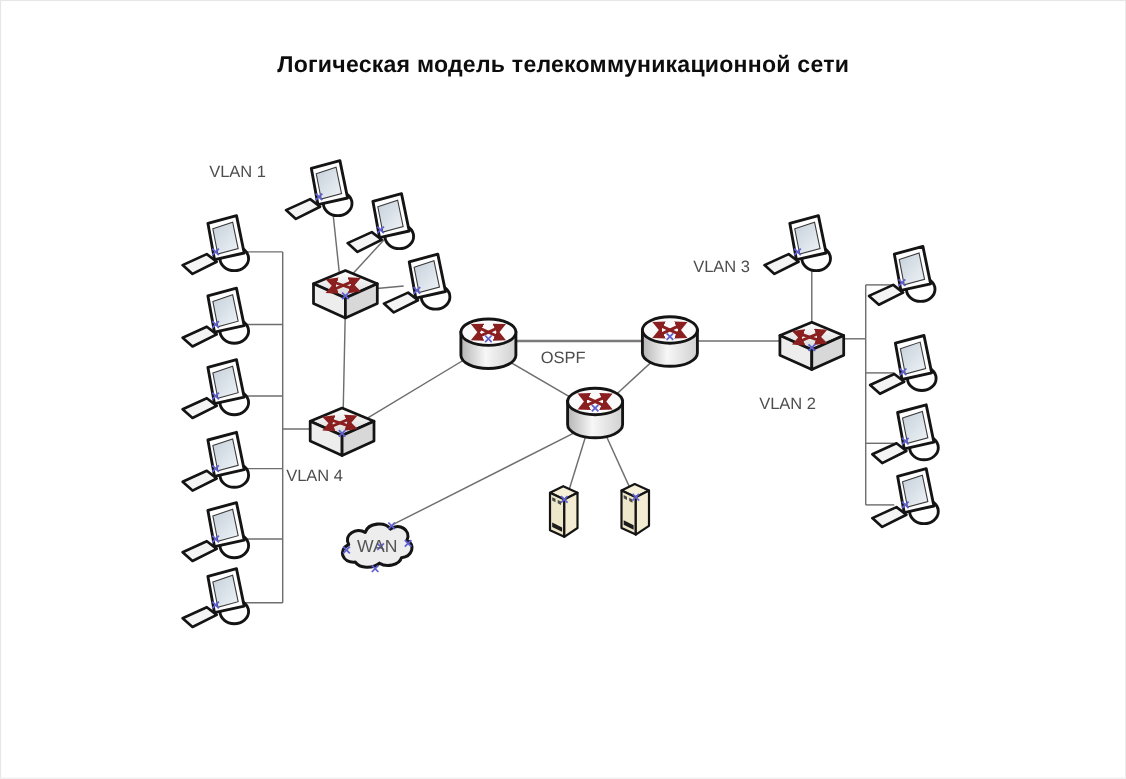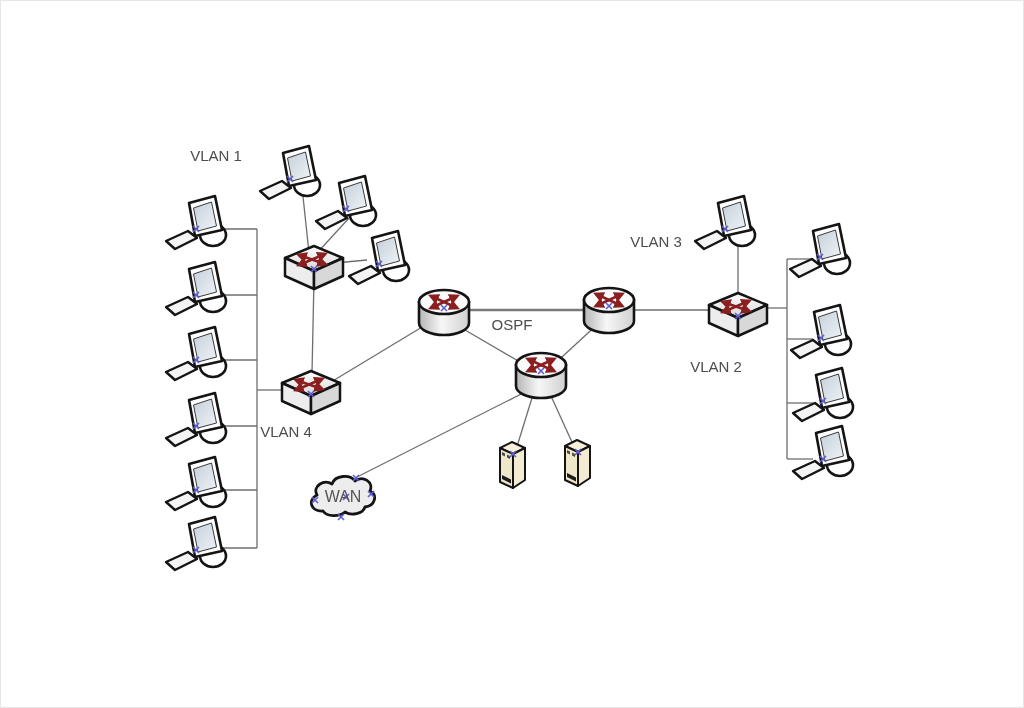--- a/index.html
+++ b/index.html
@@ -21,20 +21,21 @@
   text.diag-label.wan { font-size:16px; fill:#555555; }
   .red-arrow {
     stroke:#8b1f1f; stroke-width:2.6; fill:none;
     marker-start:url(#arr); marker-end:url(#arr);
   }
 </style>
 </head>
 <body>
 
 <div class="slide">
+  <h1 class="slide-title">Логическая модель телекоммуникационной сети</h1>
 
   <svg class="diagram" id="diagram-svg" width="1024" height="708" viewBox="0 0 1024 708" xmlns="http://www.w3.org/2000/svg" xmlns:xlink="http://www.w3.org/1999/xlink">
     <defs>
       <linearGradient id="gScreen" x1="0" y1="0" x2="1" y2="1">
         <stop offset="0" stop-color="#c6d0da"></stop>
         <stop offset="1" stop-color="#eef3f7"></stop>
       </linearGradient>
       <linearGradient id="gTop" x1="0" y1="0" x2="0" y2="1">
         <stop offset="0" stop-color="#ffffff"></stop>
         <stop offset="1" stop-color="#d6d6d6"></stop>

